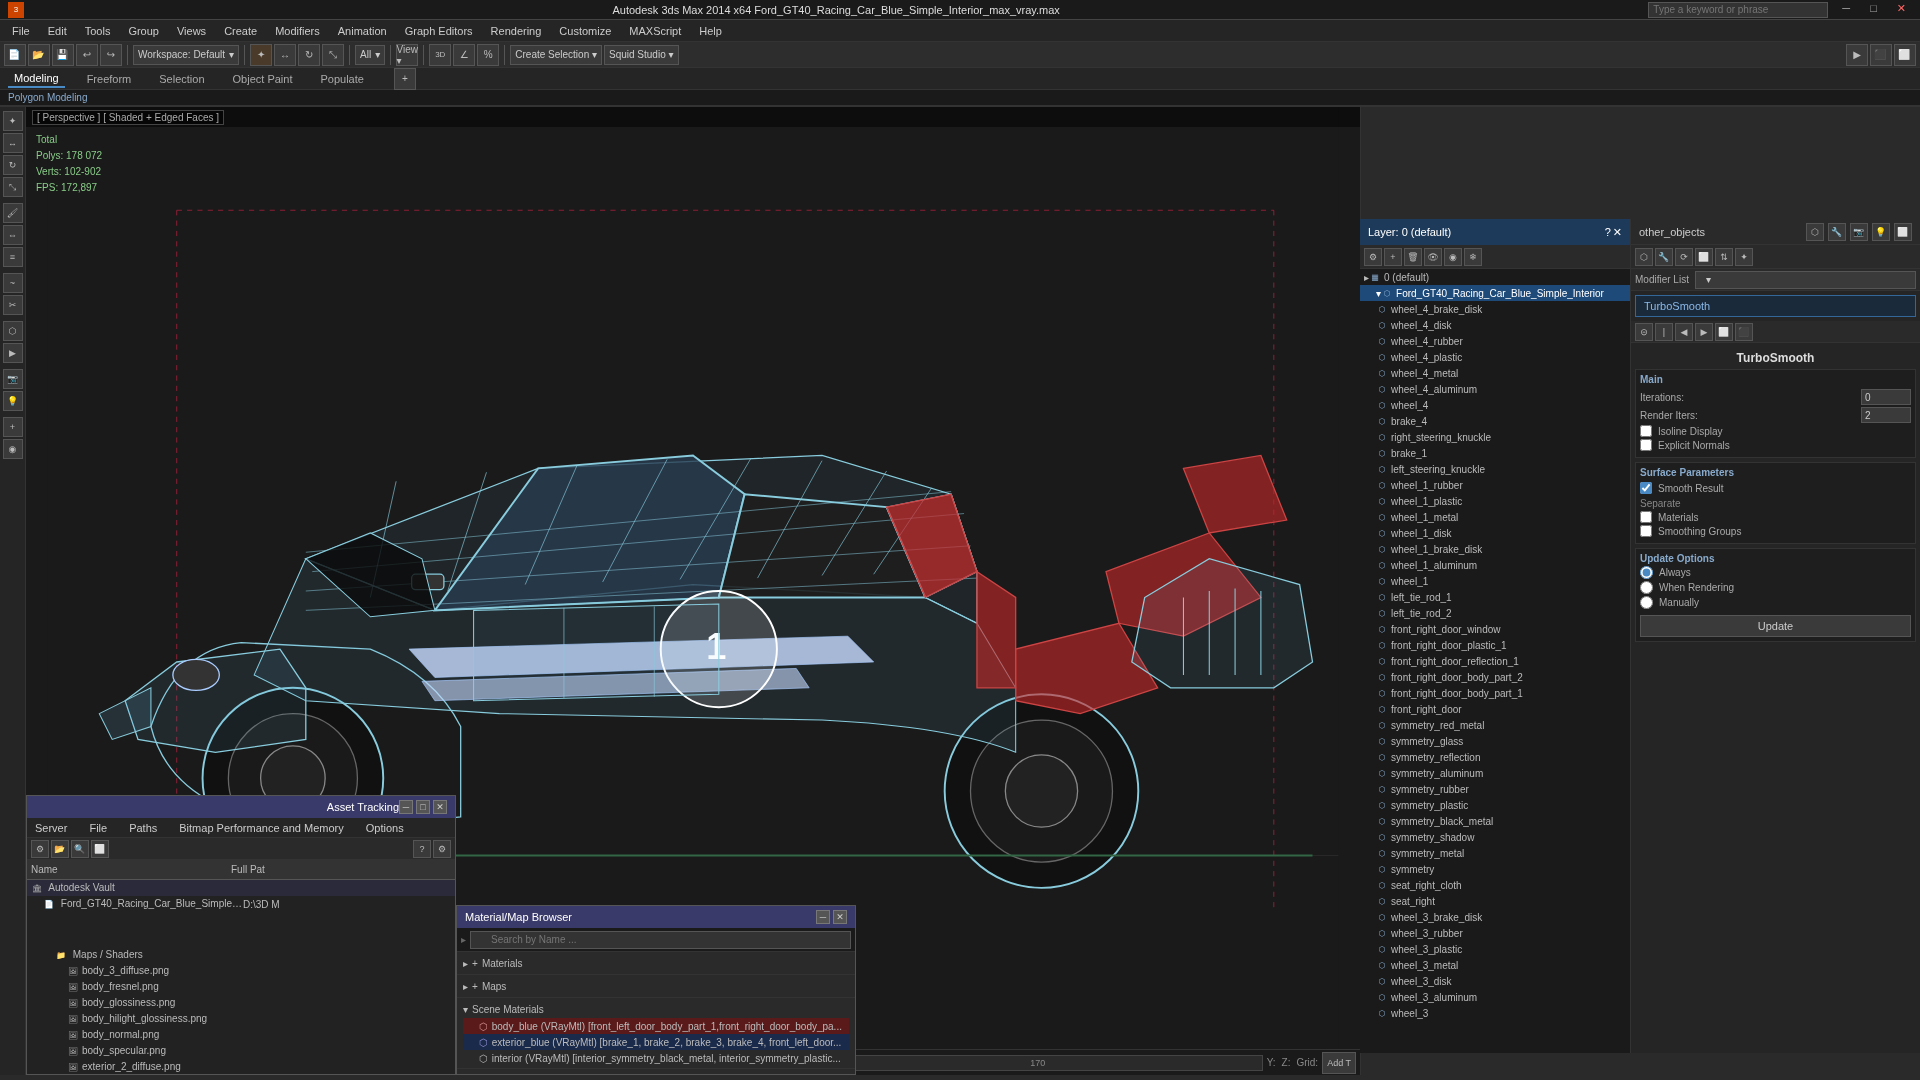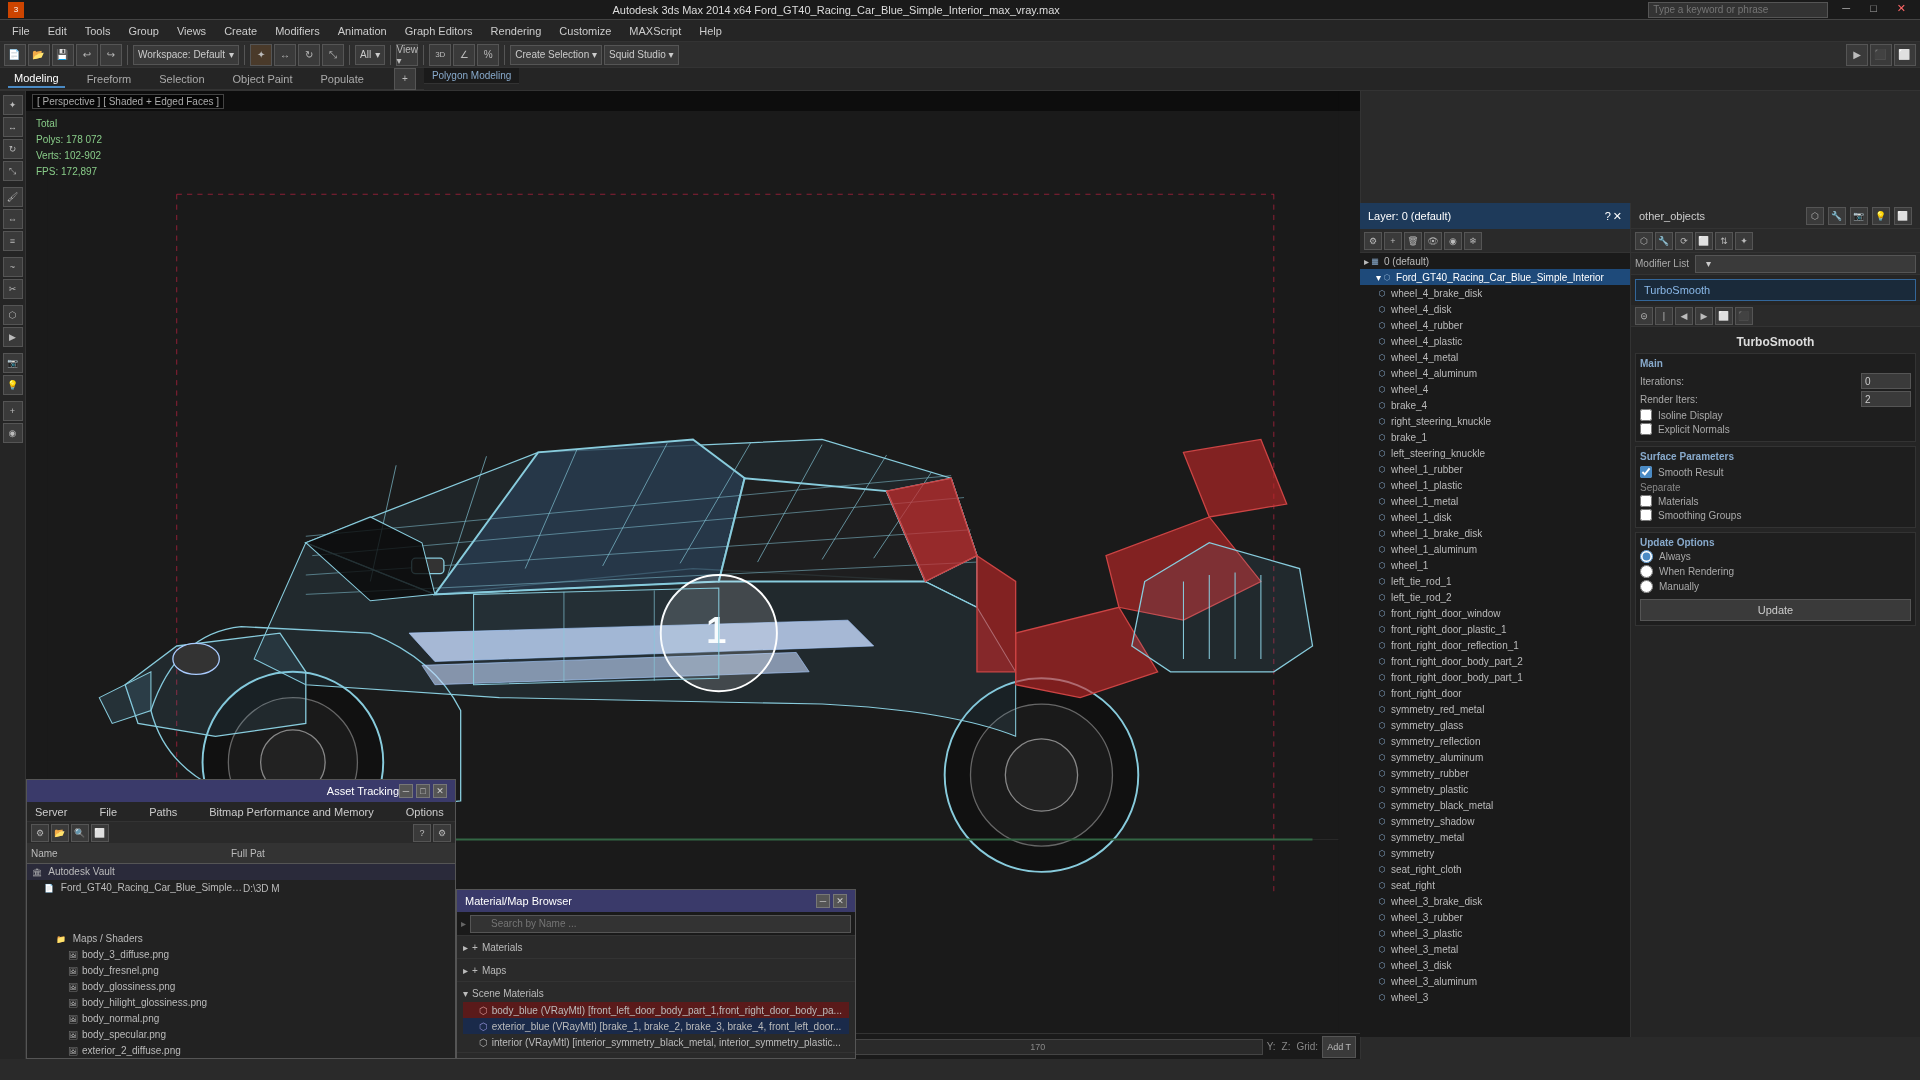--- a/index.html
+++ b/index.html
@@ -53,21 +53,21 @@
     .mod-checkbox-row { display: flex; align-items: center; gap: 6px; margin: 2px 0; }
     .mod-checkbox { width: 12px; height: 12px; accent-color: #4a8ac4; }
     .radio-row { display: flex; align-items: center; gap: 6px; margin: 2px 0; }
     .radio-input { accent-color: #4a8ac4; }
     .update-btn { width: 100%; height: 22px; background: #3a3a3a; border: 1px solid #555; color: #ccc; font-size: 11px; cursor: pointer; margin-top: 4px; }
 
     
     #asset-window { position: absolute; bottom: 0; left: 26px; width: 430px; height: 280px; background: #2a2a2a; border: 1px solid #555; z-index: 100; display: flex; flex-direction: column; }
     #asset-titlebar { height: 22px; background: #3a3a6a; display: flex; align-items: center; justify-content: flex-end; padding: 0 8px; font-size: 11px; color: #fff; cursor: move; }
     .window-btn { width: 14px; height: 14px; background: #555; border: 1px solid #777; display: flex; align-items: center; justify-content: center; cursor: pointer; font-size: 9px; color: #ccc; }
-    #asset-menubar { height: 20px; background: #252525; display: flex; align-items: center; padding: 0 4px; gap: 24px; font-size: 10px; color: #aaa; border-bottom: 1px solid #333; }
+    #asset-menubar { height: 20px; background: #252525; display: flex; align-items: center; padding: 0 4px; gap: 14px; font-size: 10px; color: #aaa; border-bottom: 1px solid #333; }
     #asset-toolbar { height: 22px; background: #2a2a2a; display: flex; align-items: center; padding: 0 4px; gap: 2px; border-bottom: 1px solid #333; }
     #asset-table-header { height: 20px; background: #333; display: flex; align-items: center; padding: 0 4px; font-size: 10px; color: #bbb; border-bottom: 1px solid #555; }
     .asset-col1 { flex: 0 0 200px; overflow: hidden; }
     .asset-col2 { flex: 1; overflow: hidden; }
     #asset-list { flex: 1; overflow-y: auto; background: #222; }
     .asset-row { height: 16px; display: flex; align-items: center; padding: 0 4px; font-size: 10px; color: #bbb; }
     .asset-row.parent-row { background: #2a2a3a; }
     .asset-row.sub-row { padding-left: 16px; }
     .asset-row.subsub-row { padding-left: 28px; margin-top: 35px; }
     .file-icon { width: 12px; height: 12px; margin-right: 3px; display: inline-flex; align-items: center; justify-content: center; font-size: 8px; }
@@ -167,21 +167,21 @@
   <div class="tool-dropdown">
     <span>Squid Studio ▾</span>
   </div>
 
   <div style="flex:1;"></div>
   <div class="tool-btn">▶</div>
   <div class="tool-btn">⬛</div>
   <div class="tool-btn">⬜</div>
 </div>
 
-<div style="display:flex; flex-direction:row; background:#252525; border-bottom:1px solid #333;">
+<div style="display:flex; flex-direction:column; background:#252525; border-bottom:1px solid #333;">
   <div id="sub-toolbar">
     <div class="sub-tab active">Modeling</div>
     <div class="sub-tab">Freeform</div>
     <div class="sub-tab">Selection</div>
     <div class="sub-tab">Object Paint</div>
     <div class="sub-tab">Populate</div>
     <div style="margin-left:8px;" class="tool-btn">+</div>
   </div>
   <div id="poly-mode-label">
     <span>Polygon Modeling</span>

